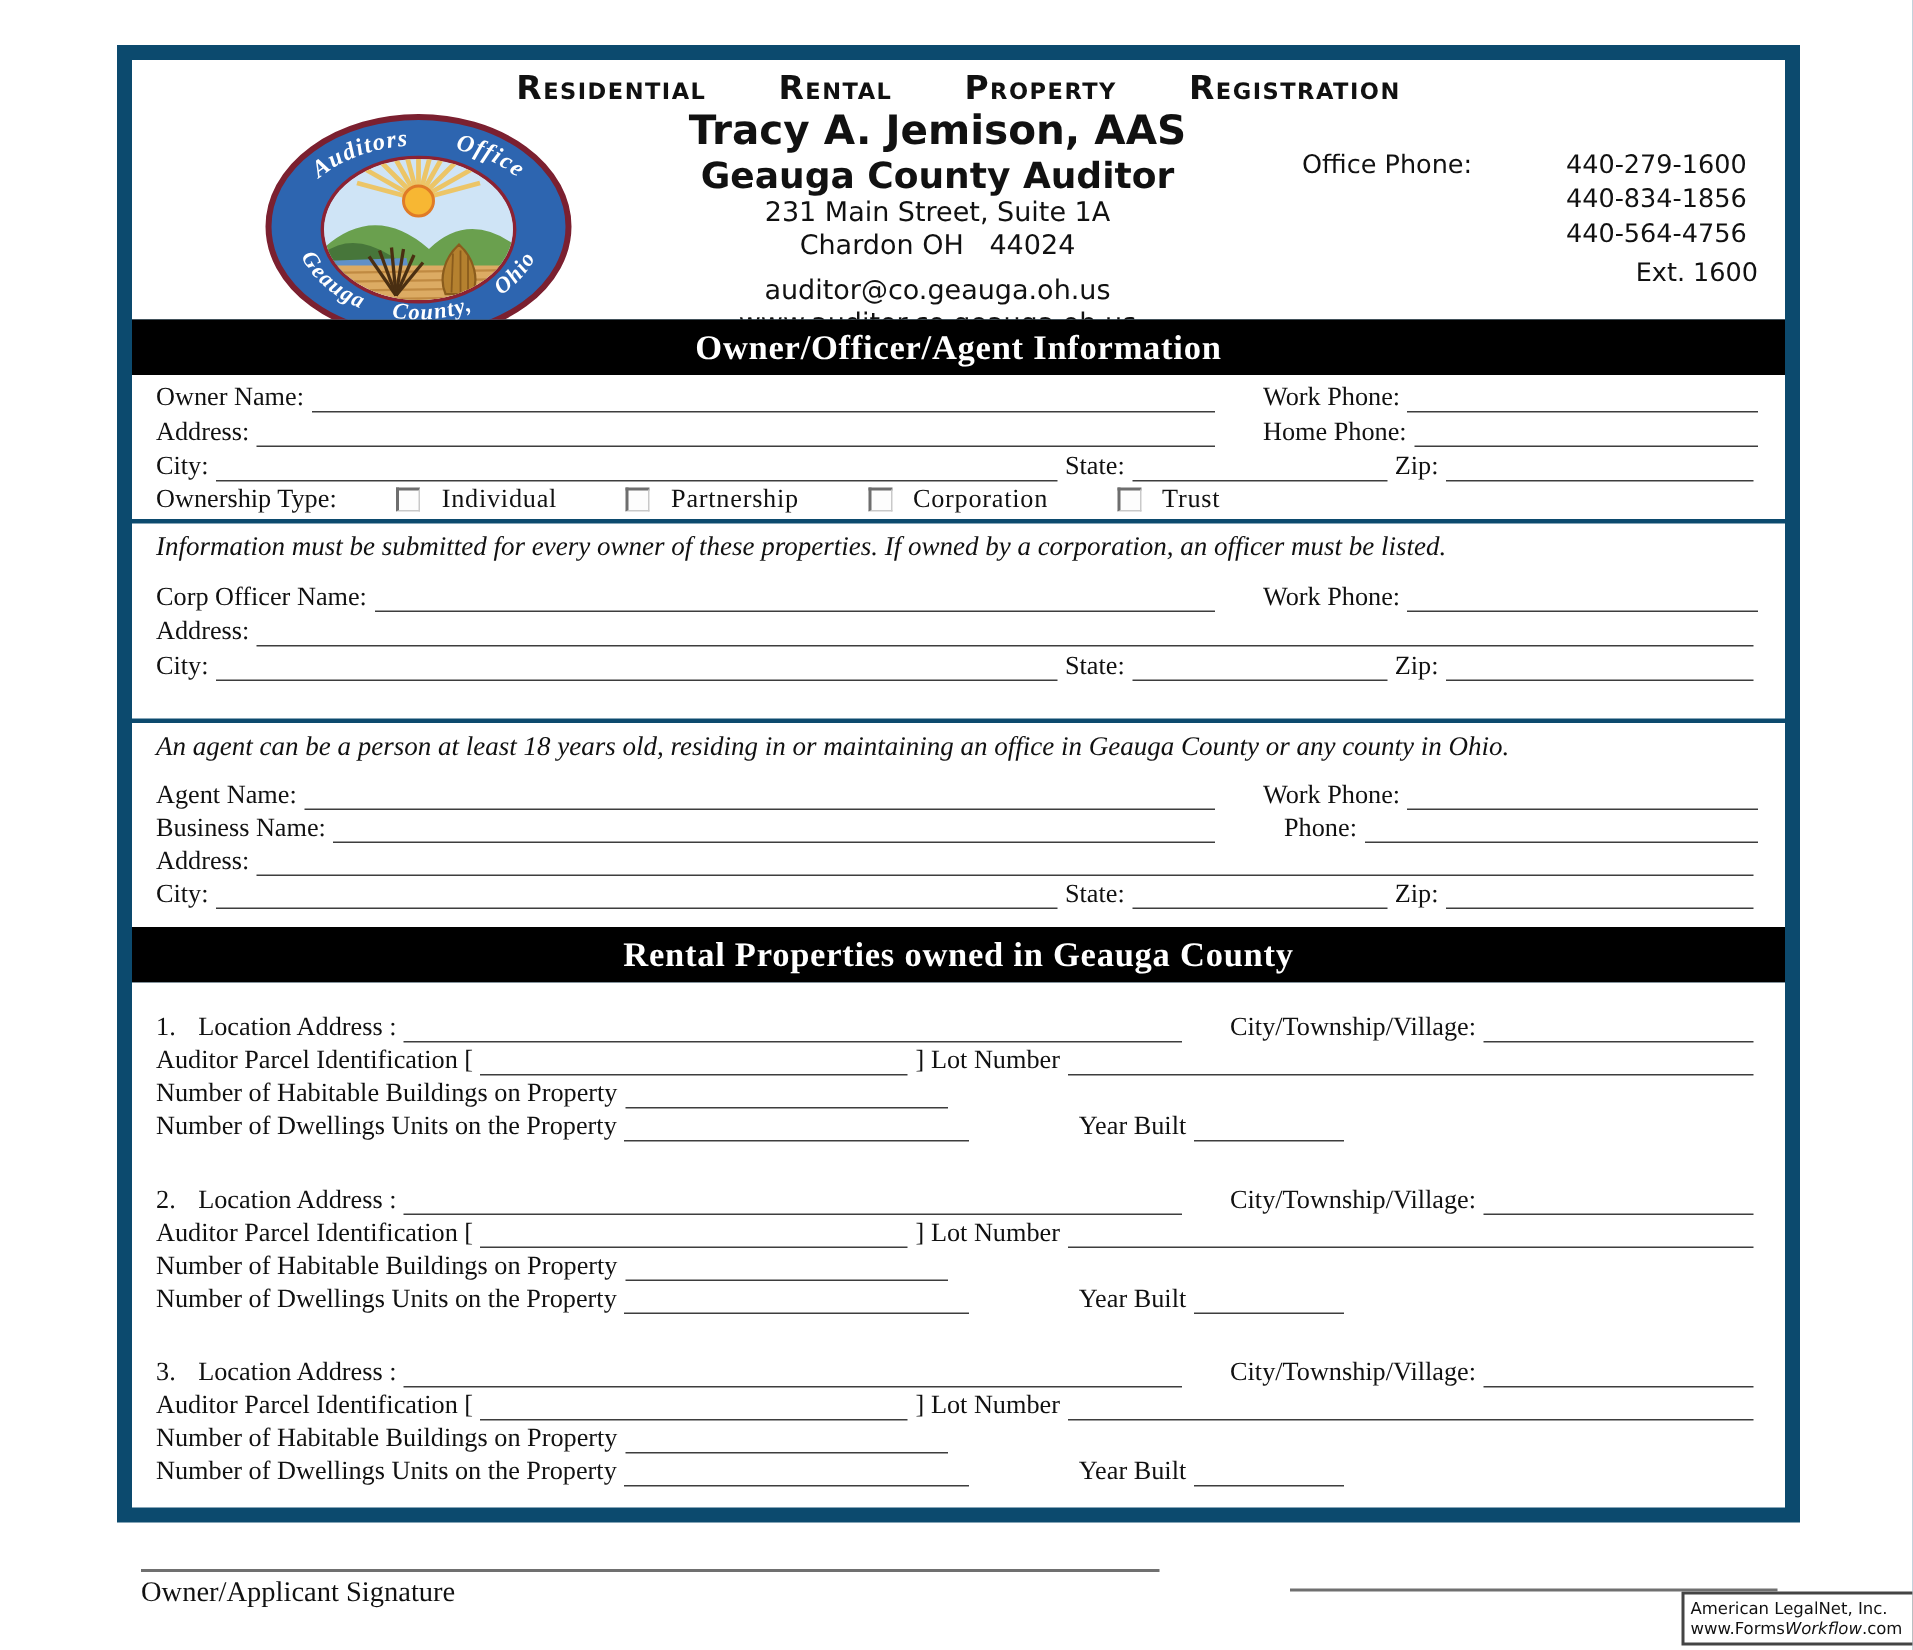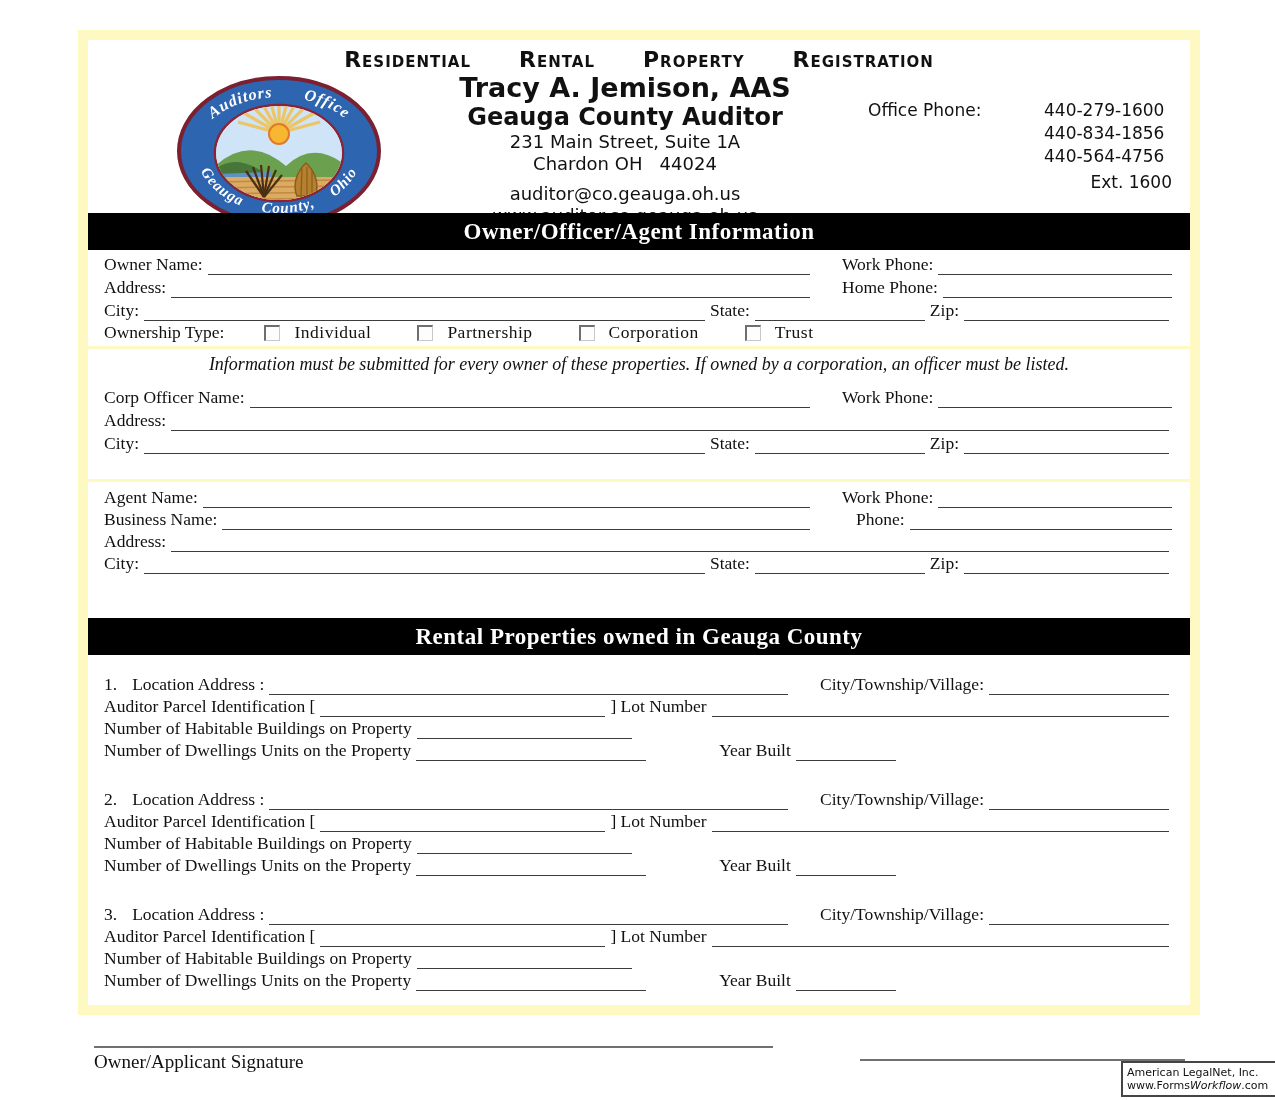--- a/index.html
+++ b/index.html
@@ -4,21 +4,21 @@
 <style>
   * { margin:0; padding:0; box-sizing:border-box; }
   html,body { background:#ffffff; }
   body {
     width:1275px; height:1100px; position:relative;
     font-family:"Liberation Serif", serif; color:#111;
   }
   
   .frame {
     position:absolute; left:78px; top:30px; width:1122px;
-    background:#fef9c3; padding:10px;
+    background:#0c4a6e; padding:10px;
   }
   .box { background:#fff; overflow:hidden; }
 
   
   .header-box { height:173px; padding:6px 10px 0 10px; }
   .title-row {
     display:flex; justify-content:center; gap:48px;
     font-family:"DejaVu Sans", sans-serif; font-weight:bold;
     font-size:22px; font-variant:small-caps; letter-spacing:1px;
     margin-top:1px;
@@ -64,21 +64,21 @@
   .ln {
     border-bottom:1.6px solid #3d3d3d; height:15px;
     flex:1 1 auto; margin:0 5px; min-width:18px;
   }
   .ln.main { margin-right:32px; }
   .right-part { flex:0 0 332px; display:flex; align-items:flex-end; }
   .right-part .ln { margin-right:2px; }
   .right-part .rlabel.indent { margin-left:14px; }
   .note {
     font-style:italic; font-size:18px; line-height:23px;
-    white-space:normal; margin-bottom:9px;text-align:center;
+    white-space:normal; margin-bottom:9px;
   }
   .ln.w170 { flex:0 0 170px; }
   .ln.w205 { flex:0 0 205px; }
   .ln.w180 { flex:0 0 180px; }
   .ln.w285 { flex:0 0 285px; }
   .ln.w215 { flex:0 0 215px; }
   .ln.w230 { flex:0 0 230px; }
   .ln.w100 { flex:0 0 100px; }
   .spacer { flex:1 1 auto; }
 
@@ -290,20 +290,21 @@
       <span class="lbl">City:</span>
       <span class="ln"></span>
       <span class="lbl">State:</span>
       <span class="ln w170"></span>
       <span class="lbl">Zip:</span>
       <span class="ln w205"></span>
     </div>
   </div>
 
   <div class="box fields agent-box">
+    <div class="note">An agent can be a person at least 18 years old, residing in or maintaining an office in Geauga County or any county in Ohio.</div>
     <div class="row">
       <span class="lbl">Agent Name:</span>
       <span class="ln main"></span>
       <span class="right-part">
         <span class="lbl rlabel">Work Phone:</span>
         <span class="ln"></span>
       </span>
     </div>
     <div class="row">
       <span class="lbl">Business Name:</span>

